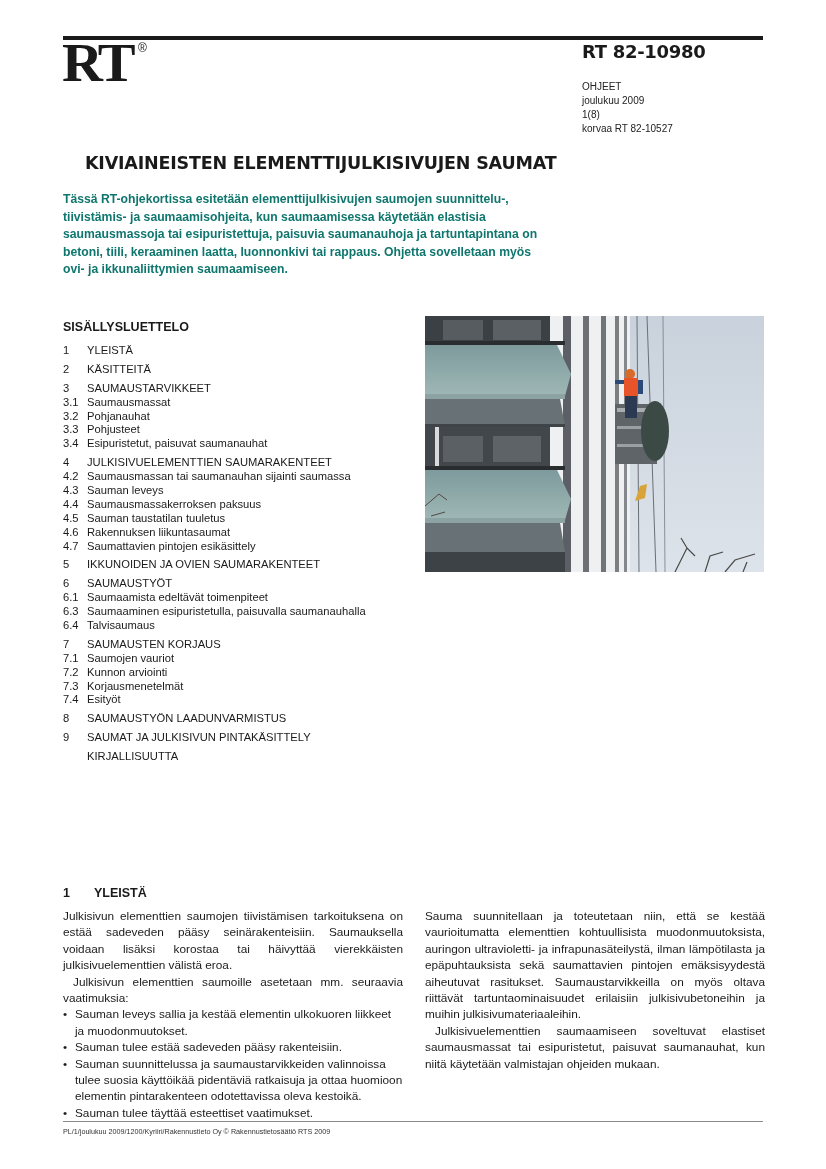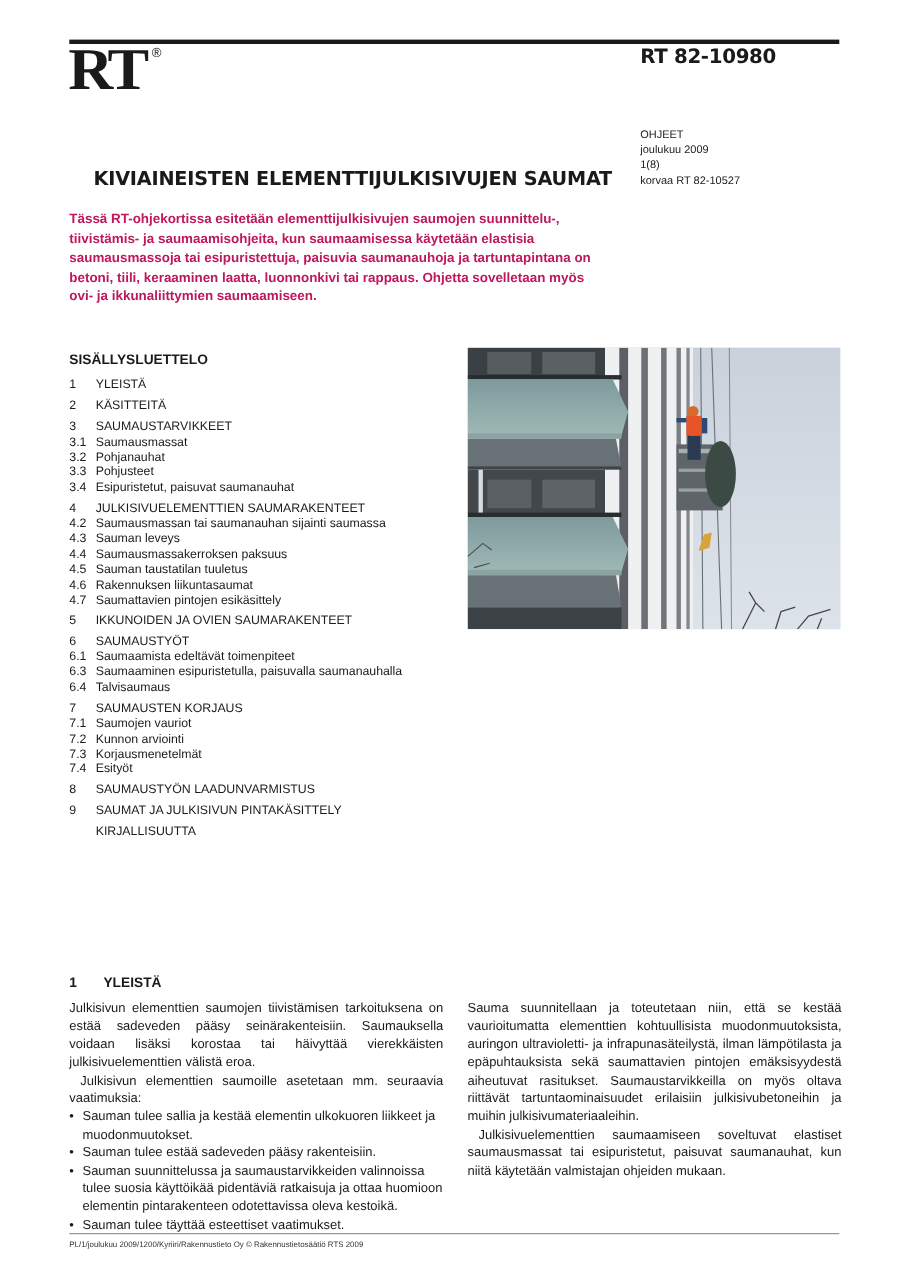--- a/index.html
+++ b/index.html
@@ -22,30 +22,30 @@
     .logo-reg {
       position: absolute; left: 138px; top: 41px;
       font-family: "Liberation Sans", sans-serif; font-size: 12px; color: #1a1a1a;
     }
     .doc-code {
       position: absolute; left: 582px; top: 41px;
       font-weight: bold; font-size: 18px; letter-spacing: -0.3px; color: #1a1a1a;
     }
     .meta {
       position: absolute; left: 582px; top: 80px;
-      font-family: "Liberation Sans", sans-serif; font-size: 10px; line-height: 14px; color: #222; margin-top: 36px;
+      font-family: "Liberation Sans", sans-serif; font-size: 10px; line-height: 14px; color: #222;
     }
     .title {
       position: absolute; left: 63px; top: 153px;
       font-weight: bold; font-size: 17.5px; letter-spacing: -0.2px; color: #1a1a1a; margin-left: 22px;
     }
     .lead {
       position: absolute; left: 63px; top: 191px; width: 475px;
       font-family: "Liberation Sans", sans-serif; font-weight: bold;
-      font-size: 12.2px; line-height: 17.5px; color: #be185d;
+      font-size: 12.2px; line-height: 17.5px; color: #0f766e;
     }
     .lead span { display: block; white-space: nowrap; }
     .toc-title {
       position: absolute; left: 63px; top: 320px;
       font-family: "Liberation Sans", sans-serif; font-weight: bold; font-size: 12.5px; color: #1a1a1a; text-align: right;
     }
     .toc {
       position: absolute; left: 63px; top: 344px; width: 340px;
       font-family: "Liberation Sans", sans-serif; font-size: 11.2px; color: #1a1a1a;
     }
@@ -307,21 +307,21 @@
 
 <div class="section-heading">
   <span class="num">1</span>
   <span>YLEISTÄ</span>
 </div>
 
 <div class="col col-left">
   <p>Julkisivun elementtien saumojen tiivistämisen tarkoituksena on estää sadeveden pääsy seinärakenteisiin. Saumauksella voidaan lisäksi korostaa tai häivyttää vierekkäisten julkisivuelementtien välistä eroa.</p>
   <p class="indent">Julkisivun elementtien saumoille asetetaan mm. seuraavia vaatimuksia:</p>
   <ul>
-    <li>Sauman tulee sallia ja kestää elementin ulkokuoren liikkeet ja muodonmuutokset.</li>
+    <li>Sauman leveys sallia ja kestää elementin ulkokuoren liikkeet ja muodonmuutokset.</li>
     <li>Sauman tulee estää sadeveden pääsy rakenteisiin.</li>
     <li>Sauman suunnittelussa ja saumaustarvikkeiden valinnoissa tulee suosia käyttöikää pidentäviä ratkaisuja ja ottaa huomioon elementin pintarakenteen odotettavissa oleva kestoikä.</li>
     <li>Sauman tulee täyttää esteettiset vaatimukset.</li>
   </ul>
 </div>
 
 <div class="col col-right">
   <p>Sauma suunnitellaan ja toteutetaan niin, että se kestää vaurioitumatta elementtien kohtuullisista muodonmuutoksista, auringon ultravioletti- ja infrapunasäteilystä, ilman lämpötilasta ja epäpuhtauksista sekä saumattavien pintojen emäksisyydestä aiheutuvat rasitukset. Saumaustarvikkeilla on myös oltava riittävät tartuntaominaisuudet erilaisiin julkisivubetoneihin ja muihin julkisivumateriaaleihin.</p>
   <p class="indent">Julkisivuelementtien saumaamiseen soveltuvat elastiset saumausmassat tai esipuristetut, paisuvat saumanauhat, kun niitä käytetään valmistajan ohjeiden mukaan.</p>
 </div>

